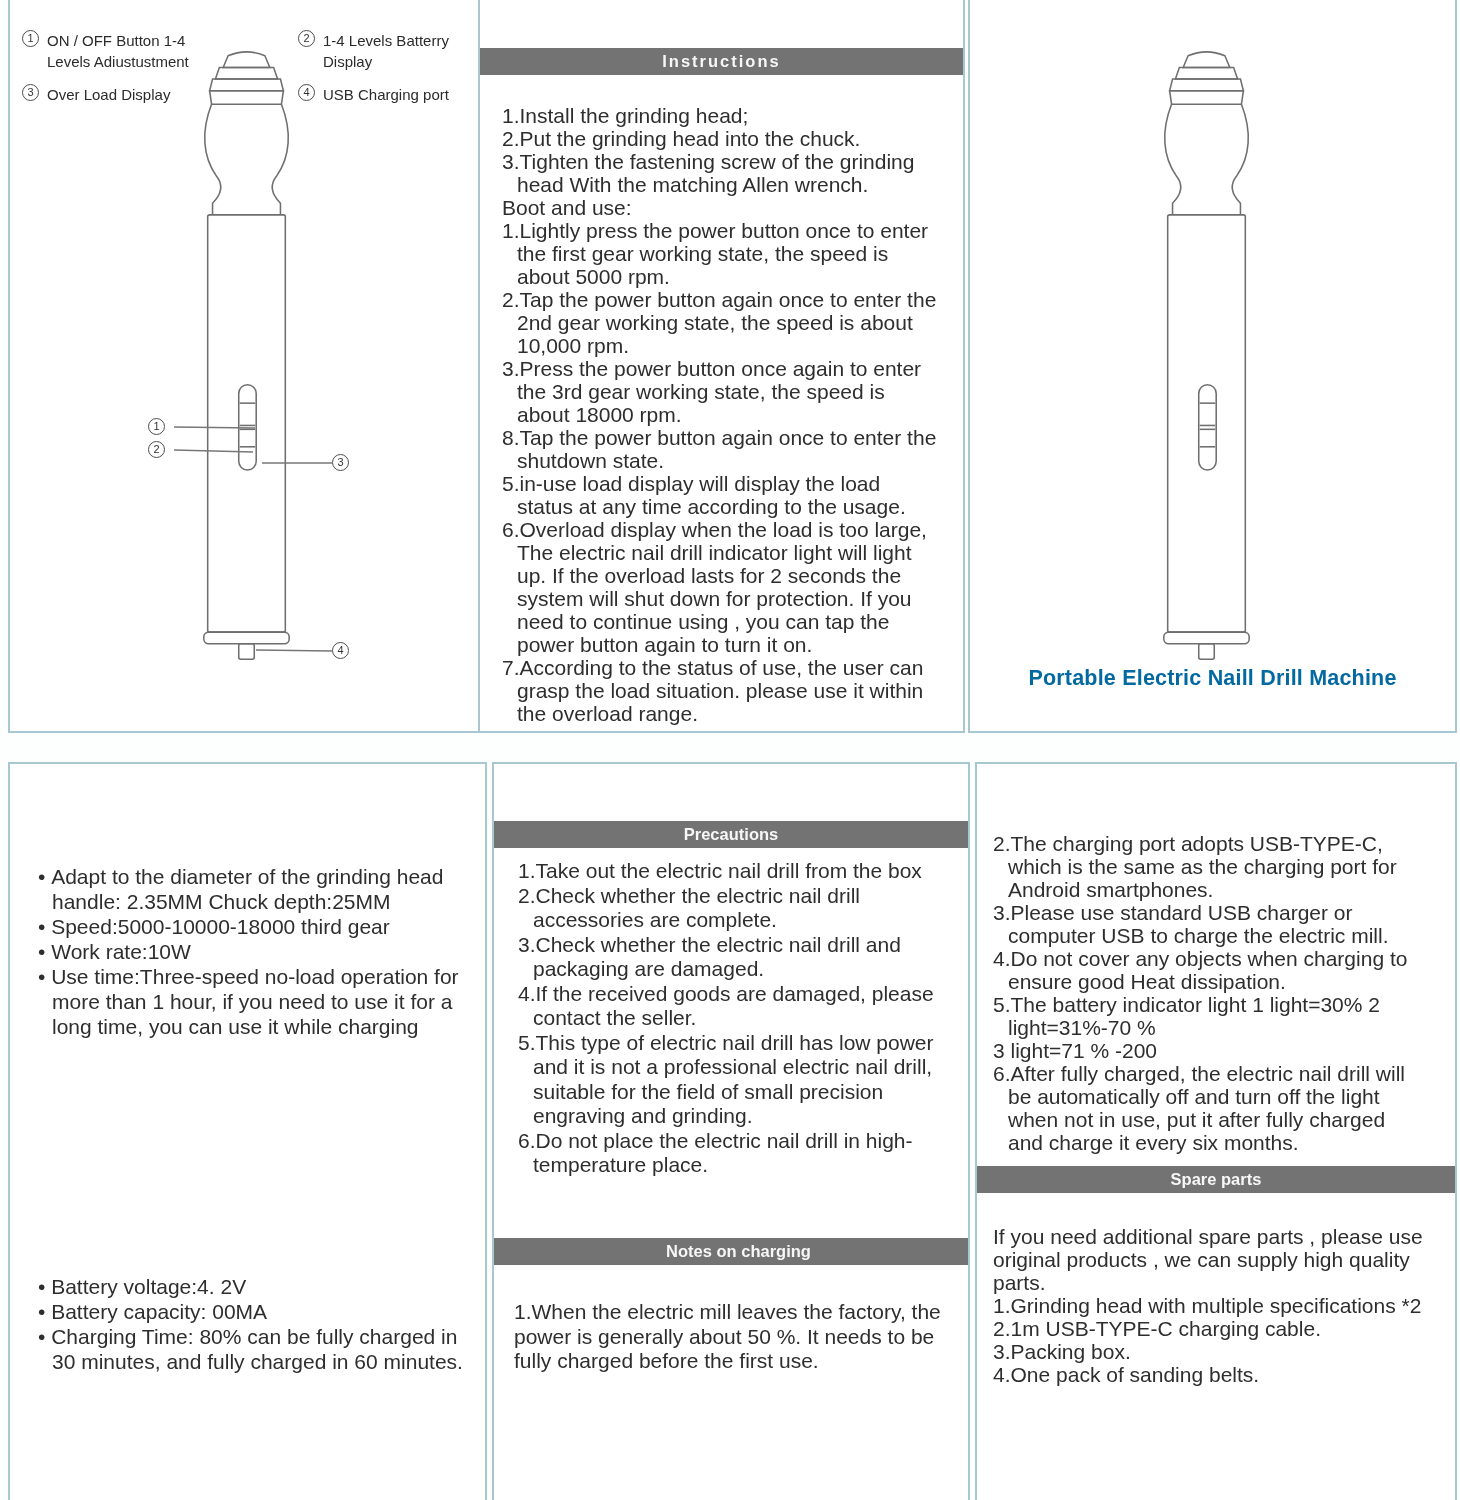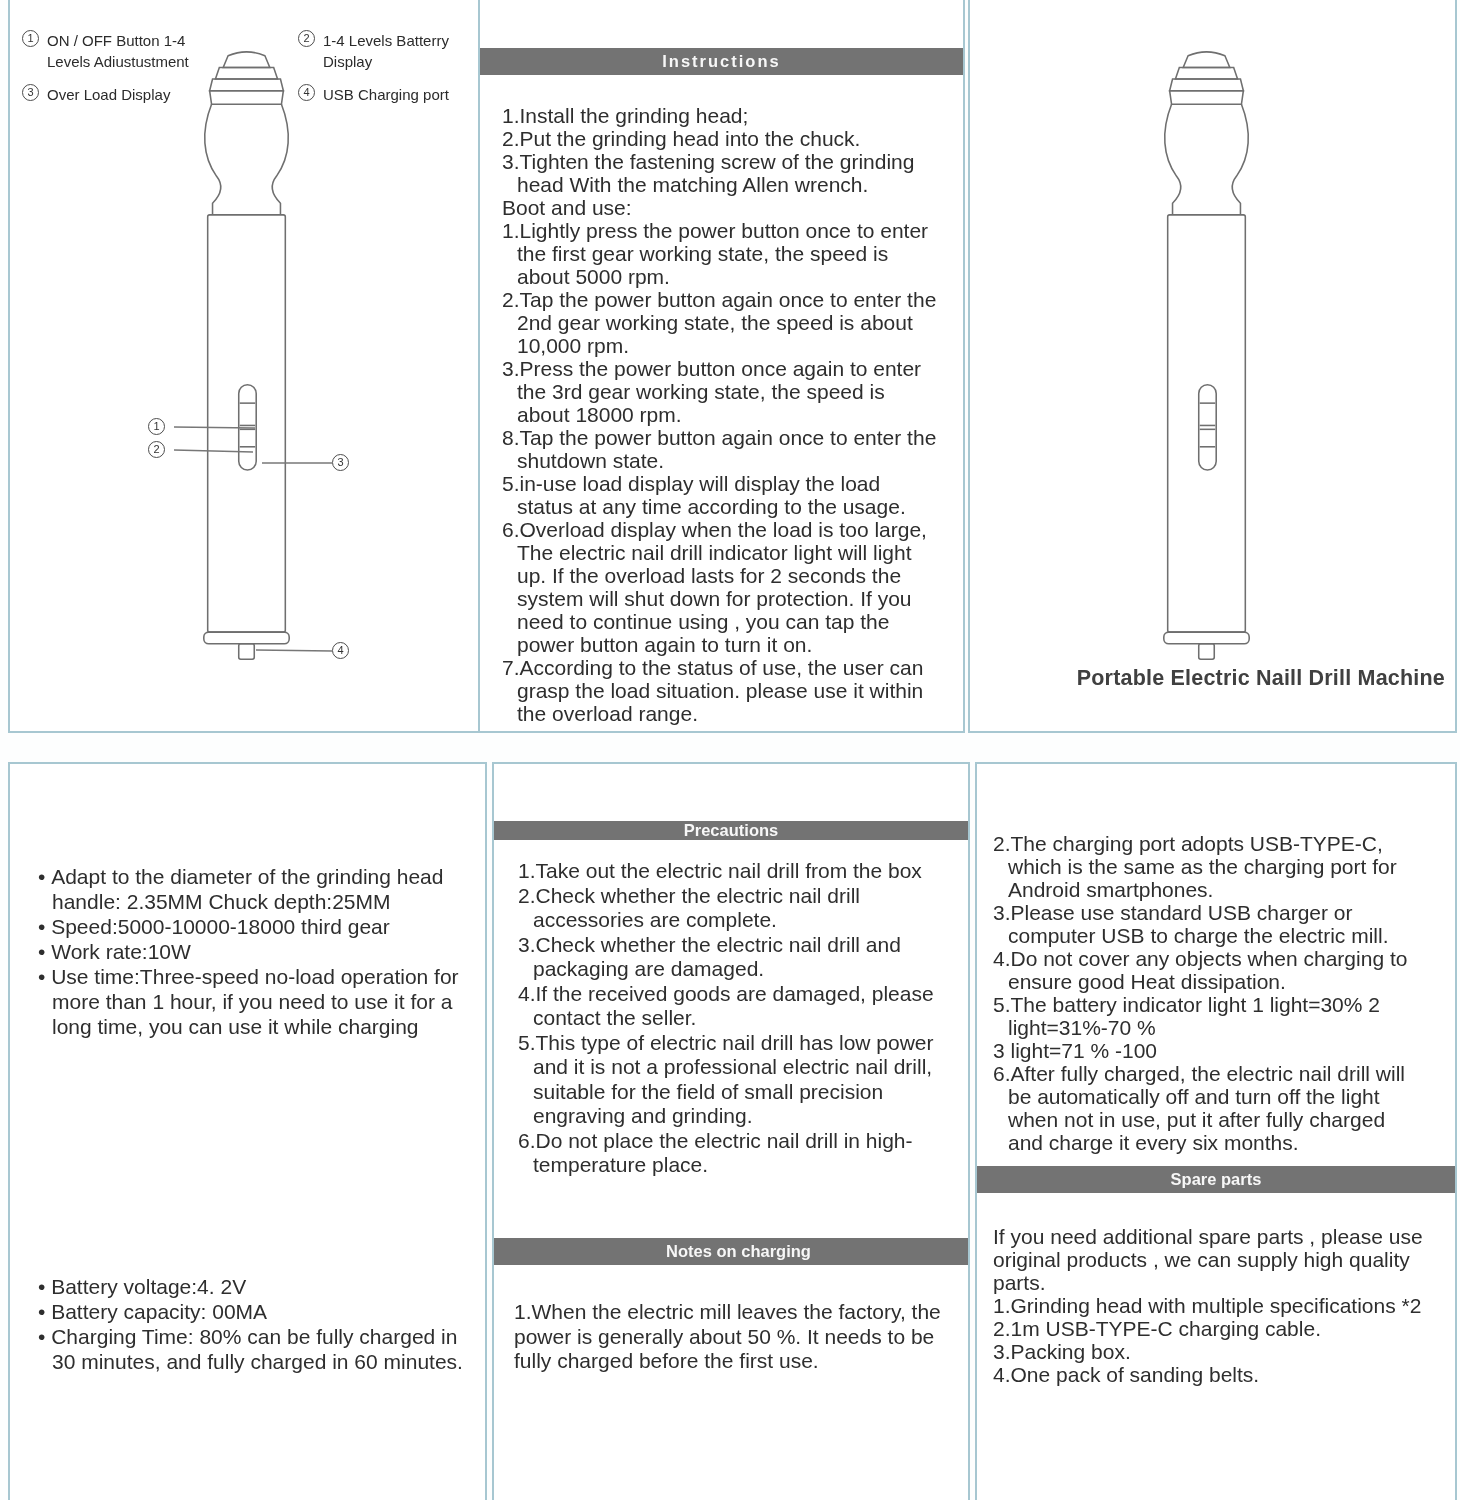--- a/index.html
+++ b/index.html
@@ -28,22 +28,22 @@
   .cnum{
     display:inline-flex;align-items:center;justify-content:center;
     width:17px;height:17px;border:1.4px solid #4d4d4d;border-radius:50%;
     font-size:11px;line-height:1;color:#333;flex:0 0 auto;box-sizing:border-box;
     background:#fff;
   }
   .legend-item{position:absolute;display:flex;gap:8px;font-size:15px;line-height:21px;color:#2b2b2b;}
   .marker{position:absolute;}
   .dev{position:absolute;}
   .title{
-    position:absolute;left:10px;right:10px;text-align:right;
-    font-weight:bold;font-size:21.5px;color:#404040;letter-spacing:.2px;
+    position:absolute;left:10px;right:10px;text-align:center;
+    font-weight:bold;font-size:21.5px;color:#0369a1;letter-spacing:.2px;
   }
   svg{display:block;}
 </style>
 </head>
 <body>
 
 <svg width="0" height="0" style="position:absolute">
   <defs>
     <g id="pen-device" stroke="#6f6f6f" stroke-width="1.6" fill="none">
 
@@ -143,21 +143,21 @@
         <div class="bullet">Use time:Three-speed no-load operation for more than 1 hour, if you need to use it for a long time, you can use it while charging</div>
       </div>
     <div class="txtcol" style="left:28px;top:510px;width:432px;">
         <div class="bullet">Battery voltage:4. 2V</div>
         <div class="bullet">Battery capacity: 00MA</div>
         <div class="bullet">Charging Time: 80% can be fully charged in 30 minutes, and fully charged in 60 minutes.</div>
       </div>
   </div>
 
   <div class="panel" style="left:492px;top:762px;width:478px;height:740px;">
-    <div class="bar" style="top:57px;height:19px;">
+    <div class="bar" style="top:57px;height:27px;">
       <span>Precautions</span>
     </div>
     <div class="txtcol" style="left:24px;top:95px;width:438px;line-height:24.5px;">
         <div class="li">1.Take out the electric nail drill from the box</div>
         <div class="li">2.Check whether the electric nail drill accessories are complete.</div>
         <div class="li">3.Check whether the electric nail drill and packaging are damaged.</div>
         <div class="li">4.If the received goods are damaged, please contact the seller.</div>
         <div class="li">5.This type of electric nail drill has low power and it is not a professional electric nail drill, suitable for the field of small precision engraving and grinding.</div>
         <div class="li">6.Do not place the electric nail drill in high-temperature place.</div>
       </div>
@@ -169,21 +169,21 @@
         <div class="li flush">1.When the electric mill leaves the factory, the power is generally about 50 %. It needs to be fully charged before the first use.</div>
       </div>
   </div>
 
   <div class="panel" style="left:975px;top:762px;width:482px;height:740px;">
     <div class="txtcol" style="left:16px;top:68px;width:428px;">
         <div class="li">2.The charging port adopts USB-TYPE-C, which is the same as the charging port for Android smartphones.</div>
         <div class="li">3.Please use standard USB charger or computer USB to charge the electric mill.</div>
         <div class="li">4.Do not cover any objects when charging to ensure good Heat dissipation.</div>
         <div class="li">5.The battery indicator light 1 light=30% 2 light=31%-70 %</div>
-        <div class="li flush">3 light=71 % -100</div>
+        <div class="li flush">3 light=71 % -200</div>
         <div class="li">6.After fully charged, the electric nail drill will be automatically off and turn off the light</div>
         <div class="li cont">when not in use, put it after fully charged and charge it every six months.</div>
       </div>
 
     <div class="bar" style="top:402px;height:27px;">
       <span>Spare parts</span>
     </div>
     <div class="txtcol" style="left:16px;top:461px;width:430px;">
         <div class="li flush">If you need additional spare parts , please use original products , we can supply high quality parts.</div>
         <div class="li">1.Grinding head with multiple specifications *2</div>

